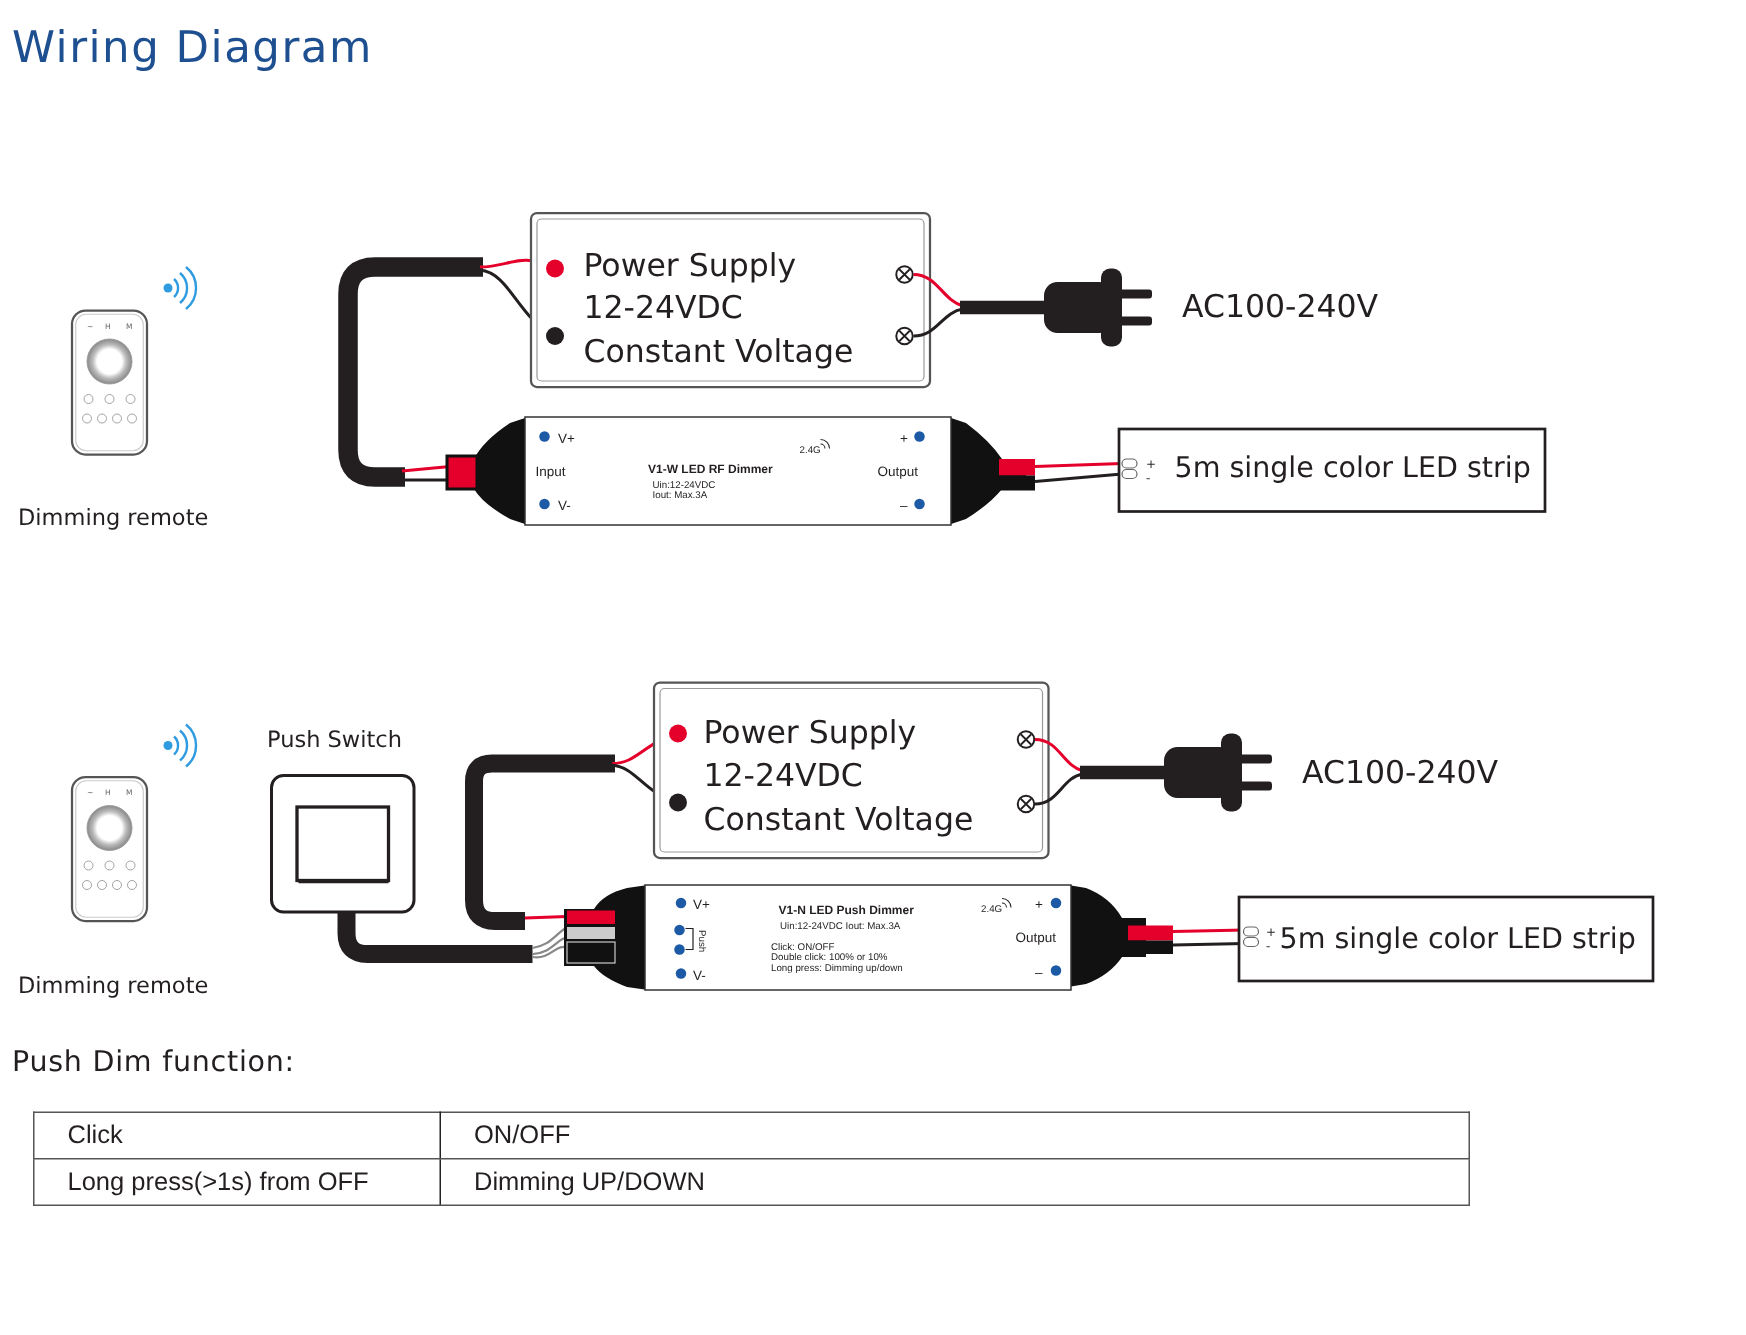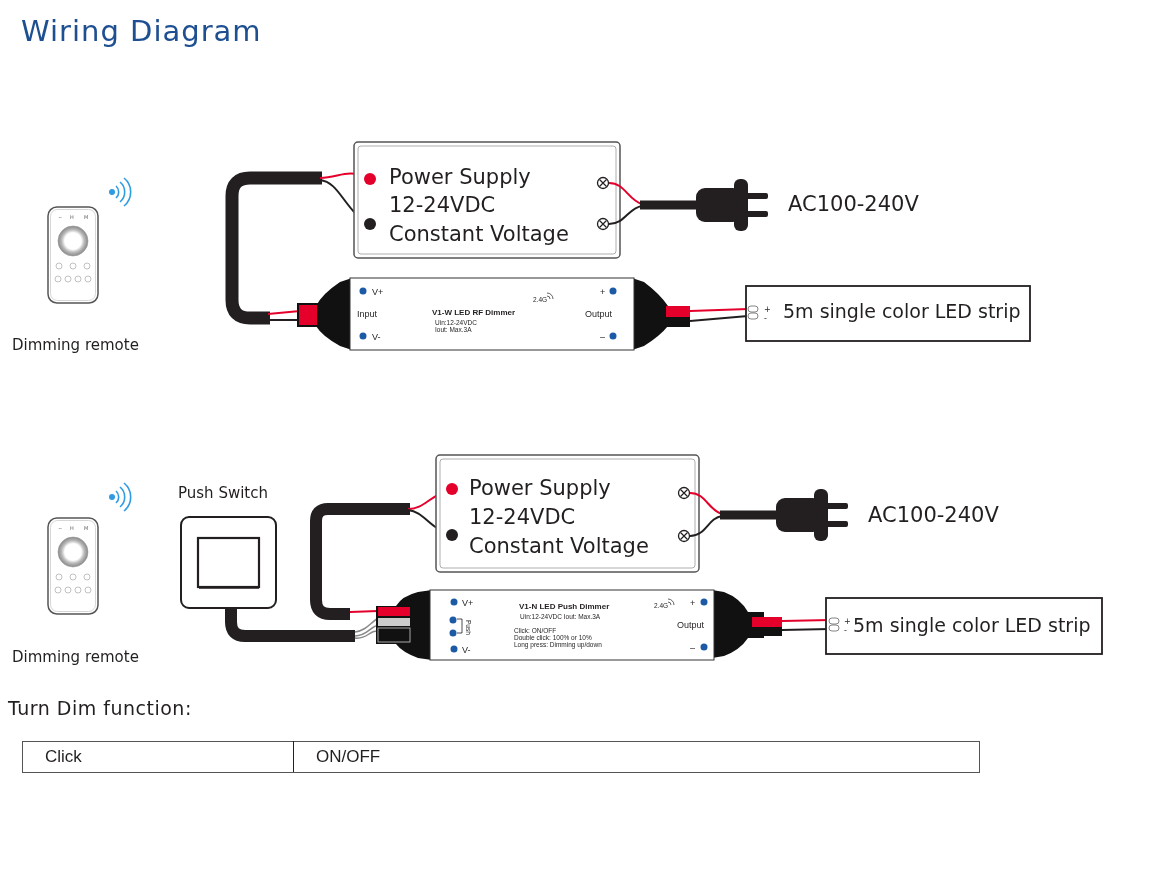--- a/index.html
+++ b/index.html
@@ -1,18 +1,18 @@
 <!DOCTYPE html>
 <html><head>
 <meta charset="utf-8">
 <style>
   html, body { margin: 0; padding: 0; background: #ffffff; }
   body { width: 1164px; height: 890px; position: relative; overflow: hidden; font-family: "DejaVu Sans", sans-serif; color: #231f20; }
   .abs { position: absolute; }
-  #page-title { left: 21px; top: 14px; font-size: 29px; color: #1d4f91; letter-spacing: 1px; font-weight: normal; margin: 0; }
+  #page-title { left: 8px; top: 14px; font-size: 29px; color: #1d4f91; letter-spacing: 1px; font-weight: normal; margin: 0; }
   svg#diagram { position: absolute; left: 0; top: 0; }
   .svgtext { font-family: "DejaVu Sans", sans-serif; fill: #231f20; }
   .ps-text { font-size: 21px; }
   .big-label { font-size: 21px; }
   .strip-label { font-size: 19px; }
   .small-label { font-size: 15px; }
   .dev-bold { font-family: "Liberation Sans", sans-serif; font-weight: bold; font-size: 8px; fill: #231f20; }
   .dev-small { font-family: "Liberation Sans", sans-serif; font-size: 6.5px; fill: #231f20; }
   .dev-io { font-family: "Liberation Sans", sans-serif; font-size: 9px; fill: #231f20; }
   #section-heading { left: 8px; top: 697px; font-size: 19px; margin: 0; font-weight: normal; letter-spacing: 0.5px; }
@@ -203,22 +203,26 @@
   <g>
     <rect x="826" y="598" width="276" height="56" fill="#fff" stroke="#231f20" stroke-width="1.8"></rect>
     <rect x="829" y="618" width="10" height="6" rx="3" fill="#fff" stroke="#666" stroke-width="0.8"></rect>
     <rect x="829" y="625" width="10" height="6" rx="3" fill="#fff" stroke="#666" stroke-width="0.8"></rect>
     <text class="svgtext" x="844" y="624" font-size="8">+</text>
     <text class="svgtext" x="844" y="633" font-size="8">-</text>
     <text class="svgtext strip-label" x="853" y="632">5m single color LED strip</text>
   </g>
 </svg>
 
-<h2 id="section-heading" class="abs">Turn Dim function:</h2>
+<h2 id="section-heading" class="abs">Push Dim function:</h2>
 
 <table id="func-table">
   <tbody>
     <tr>
       <td class="c0">Click</td>
       <td class="c1">ON/OFF</td>
     </tr>
+    <tr>
+      <td class="c0">Long press(&gt;1s) from OFF</td>
+      <td class="c1">Dimming UP/DOWN</td>
+    </tr>
   </tbody>
 </table>
 
 </body></html>

